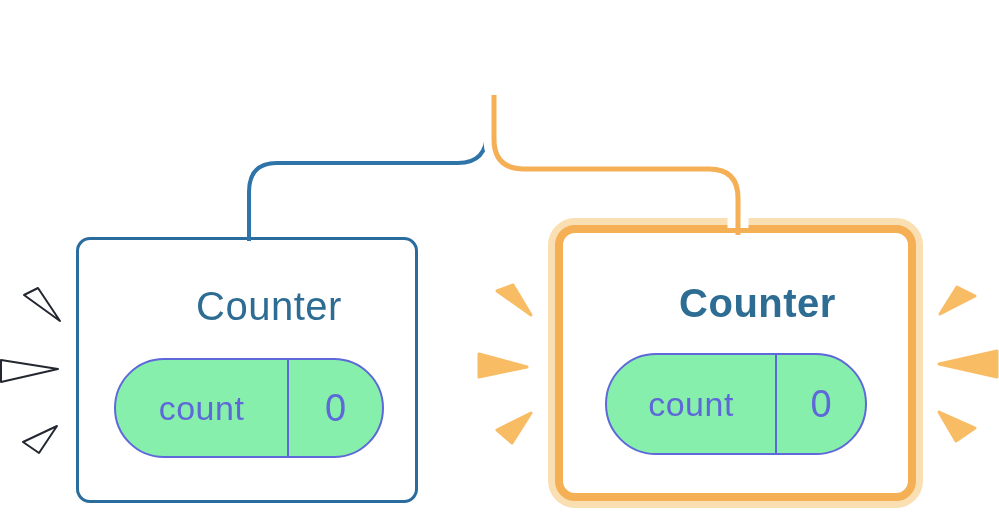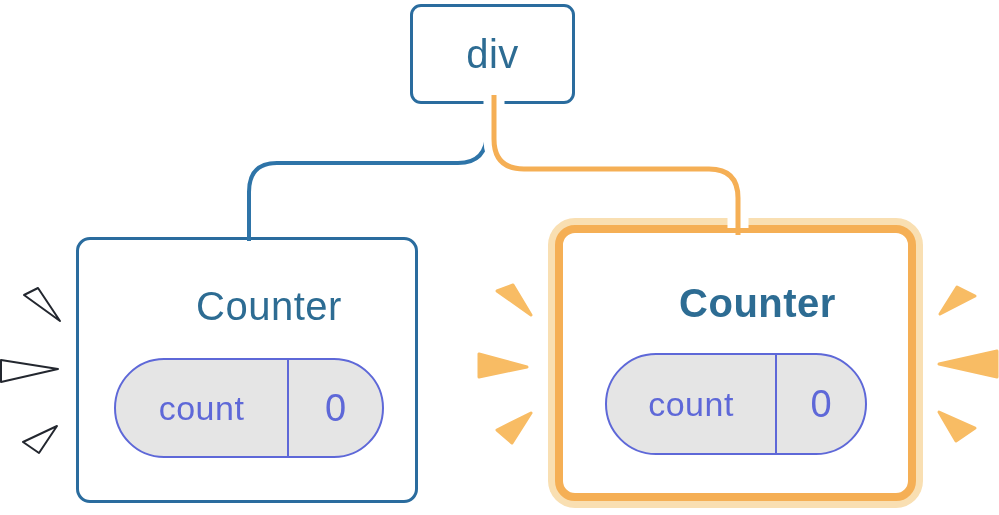--- a/index.html
+++ b/index.html
@@ -27,21 +27,21 @@
   }
   .counter-title{
     position:absolute;left:0;right:0;text-align:center;
     color:#2D6C93;font-size:40px;letter-spacing:.5px;margin-left:44px;
   }
   .counter-box-left .counter-title{top:44px;font-weight:500;}
   .counter-box-right .counter-title{top:48px;font-weight:700;}
   
   .pill{
     position:absolute;display:flex;align-items:stretch;box-sizing:border-box;
-    border:2px solid #5E68D8;border-radius:60px;background:#e5e5e5;color:#5E68D8;
+    border:2px solid #5E68D8;border-radius:60px;background:#86efac;color:#5E68D8;
   }
   .counter-box-left .pill{left:35px;top:118px;width:270px;height:100px;}
   .counter-box-right .pill{left:42px;top:120px;width:262px;height:102px;}
   .pill-field{
     flex:0 0 auto;display:flex;align-items:center;justify-content:center;
     font-size:34px;letter-spacing:.5px;
   }
   .counter-box-left .pill-field{width:171px;}
   .counter-box-right .pill-field{width:168px;}
   .pill-divider{flex:0 0 2px;background:#5E68D8;}
@@ -68,23 +68,20 @@
       <polygon points="479,354 479,377 527,367"></polygon>
       <polygon points="531,413 497,430 512,443"></polygon>
     </g>
     <g fill="#F8BC64" stroke="#F8BC64" stroke-width="3" stroke-linejoin="round">
       <polygon points="957,287 975,296 940,314"></polygon>
       <polygon points="997,351 997,377 939,364"></polygon>
       <polygon points="939,412 956,441 975,428"></polygon>
     </g>
   </svg>
 
-  <div class="node root-node">
-    <span class="root-label">div</span>
-  </div>
 
   <div class="node counter-box-left">
     <div class="counter-title">Counter</div>
     <div class="pill">
       <span class="pill-field">count</span>
       <span class="pill-divider"></span>
       <span class="pill-value">0</span>
     </div>
   </div>
 

